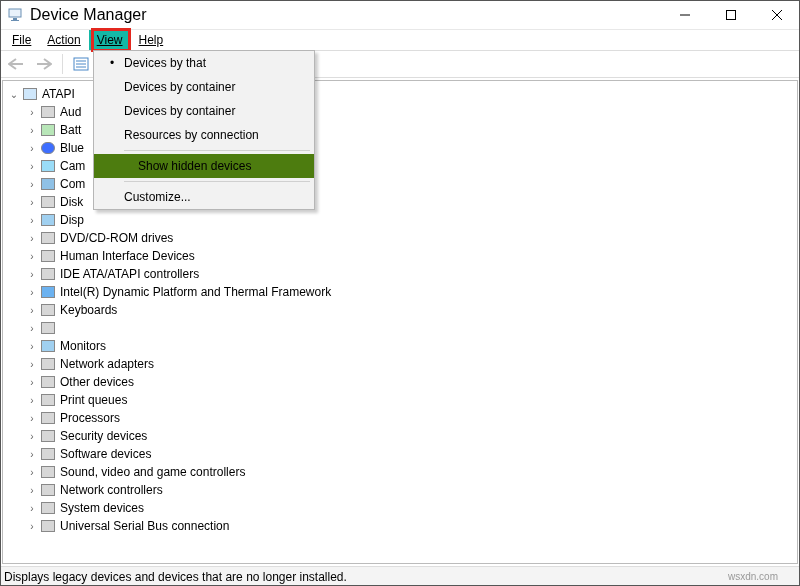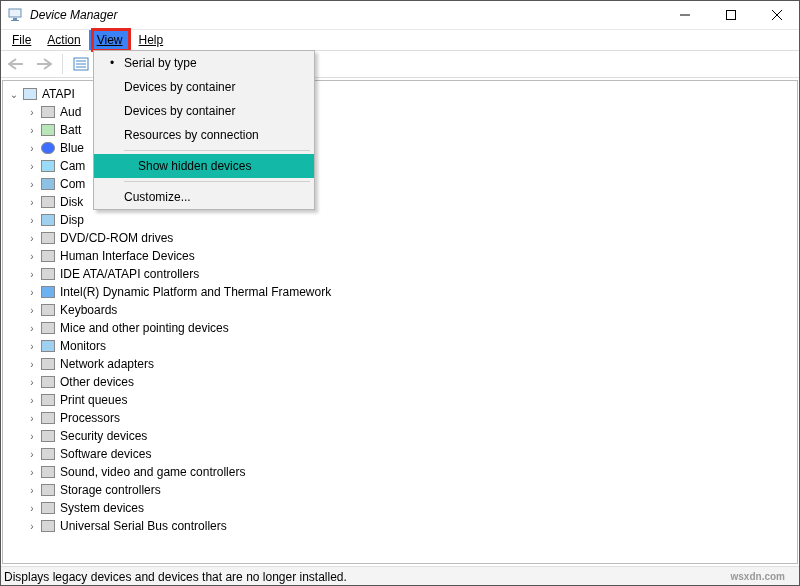--- a/index.html
+++ b/index.html
@@ -27,21 +27,21 @@
     align-items: center;
     padding-left: 8px;
     border-bottom: 1px solid #e8e8e8;
   }
   .titlebar .titlebar-icon {
     width: 16px; height: 16px;
     margin-right: 6px;
     display: inline-block;
     position: relative;
   }
-  .titlebar .title-text { font-size: 12px; font-style: italic; }
+  .titlebar .title-text { font-size: 16px; }
   .win-controls {
     margin-left: auto;
     display: flex;
     height: 100%;
   }
   .win-btn {
     width: 46px;
     display: flex;
     align-items: center;
     justify-content: center;
@@ -58,21 +58,21 @@
     font-size: 12px;
     position: relative;
   }
   .menuitem {
     padding: 2px 8px;
     display: flex;
     align-items: center;
     text-decoration: underline;
   }
   .menuitem.active {
-    background: #3b82f6;
+    background: #14b8a6;
   }
   .highlight-red {
     position: absolute;
     border: 3px solid #e3281f;
     pointer-events: none;
   }
 
   
   .toolbar {
     height: 28px;
@@ -161,44 +161,43 @@
   }
   .dropdown .dd-label {
     padding-left: 2px;
   }
   .dropdown .dd-sep {
     height: 1px;
     background: #d0d0d0;
     margin: 3px 4px 3px 30px;
   }
   .dd-item.selected {
-    background: #14b8a6;
+    background: #4d7c0f;
     padding-left: 22px;
   }
 
   
   .statusbar {
     position: absolute;
     left: 0; right: 0; bottom: 0;
     height: 20px;
     border-top: 1px solid #ddd;
     display: flex;
     align-items: center;
     padding-left: 4px;
     font-size: 12px;
     background: #f4f4f4;
   }
 
   .watermark {
     position: absolute;
-    right: 15px;
+    right: 22px;
     bottom: 4px;
     font-size: 10px;
     color: #999;
-    font-weight: bold;
   }
 
   
   .ico-box { width:14px; height:12px; border:1px solid #888; background:#e8f4ff; display:inline-block; }
   .ico-computer { background:#cfe7fb; }
   .ico-audio { background:#d7d7d7; }
   .ico-battery { background:#b8e6b8; }
   .ico-bt { background:#3d6eff; border-radius:7px; }
   .ico-cam { background:#9adcf7; }
   .ico-monitor { background:#8fc1e6; }
@@ -377,21 +376,20 @@
         <span class="tree-icon">
           <span class="ico-box ico-kb"></span>
         </span>
         <span class="tree-label">Keyboards</span>
       </div>
     <div class="tree-row level1">
         <span class="expander">›</span>
         <span class="tree-icon">
           <span class="ico-box ico-mouse"></span>
         </span>
-        <span class="tree-label">Mice and other pointing devices</span>
       </div>
     <div class="tree-row level1">
         <span class="expander">›</span>
         <span class="tree-icon">
           <span class="ico-box ico-mon"></span>
         </span>
         <span class="tree-label">Monitors</span>
       </div>
     <div class="tree-row level1">
         <span class="expander">›</span>
@@ -440,43 +438,43 @@
         <span class="tree-icon">
           <span class="ico-box ico-sound"></span>
         </span>
         <span class="tree-label">Sound, video and game controllers</span>
       </div>
     <div class="tree-row level1">
         <span class="expander">›</span>
         <span class="tree-icon">
           <span class="ico-box ico-storage"></span>
         </span>
-        <span class="tree-label">Storage controllers</span>
+        <span class="tree-label">Network controllers</span>
       </div>
     <div class="tree-row level1">
         <span class="expander">›</span>
         <span class="tree-icon">
           <span class="ico-box ico-sys"></span>
         </span>
         <span class="tree-label">System devices</span>
       </div>
     <div class="tree-row level1">
         <span class="expander">›</span>
         <span class="tree-icon">
           <span class="ico-box ico-usb"></span>
         </span>
-        <span class="tree-label">Universal Serial Bus controllers</span>
+        <span class="tree-label">Universal Serial Bus connection</span>
       </div>
   </div>
 </div>
 
 <div class="dropdown">
   <div class="dd-item">
     <span class="dd-icon-col">•</span>
-    <span class="dd-label">Serial by type</span>
+    <span class="dd-label">Devices by that</span>
   </div>
   <div class="dd-item">
     <span class="dd-icon-col"></span>
     <span class="dd-label">Devices by container</span>
   </div>
   <div class="dd-item">
     <span class="dd-icon-col"></span>
     <span class="dd-label">Devices by container</span>
   </div>
   <div class="dd-item">

